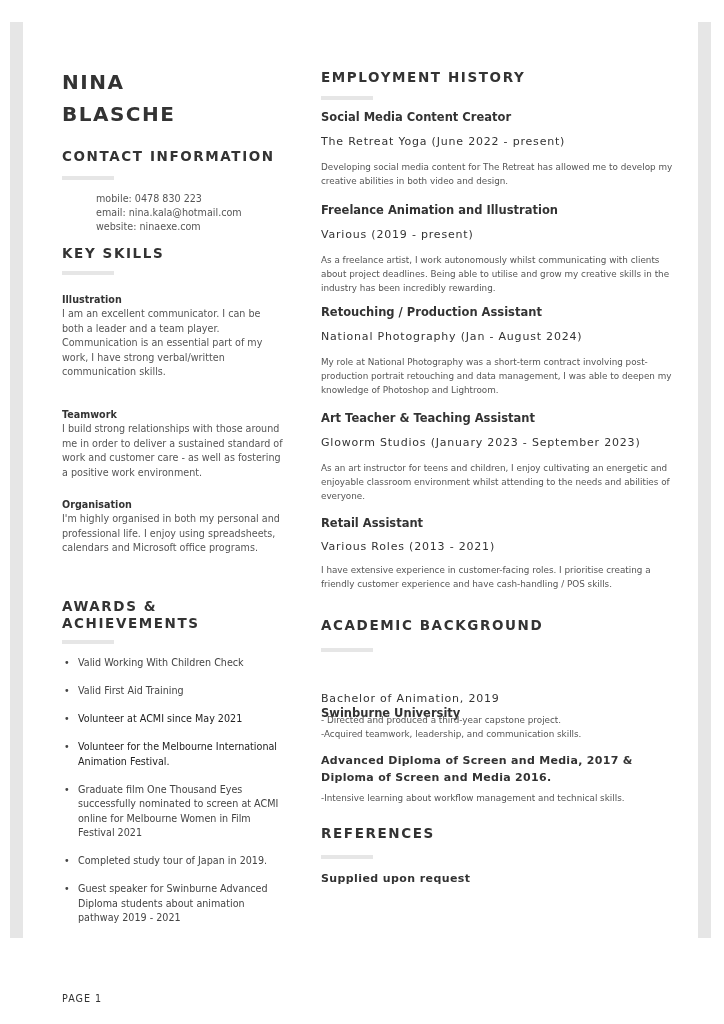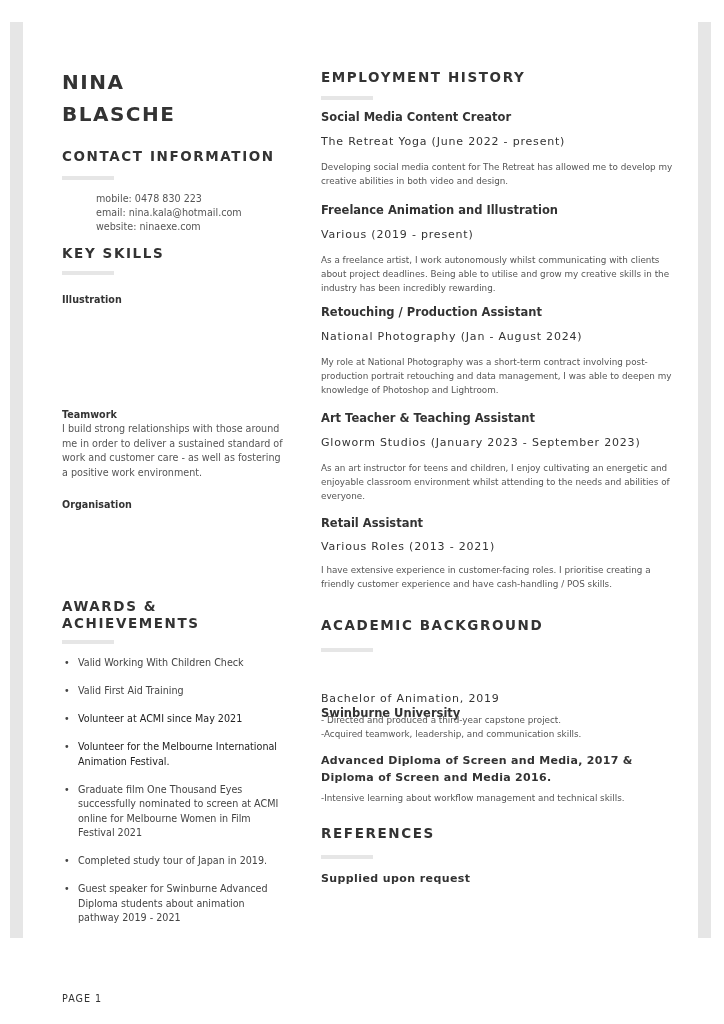--- a/index.html
+++ b/index.html
@@ -46,27 +46,29 @@
   <div>mobile: 0478 830 223</div>
   <div>email: nina.kala@hotmail.com</div>
   <div>website: ninaexe.com</div>
 </div>
 
 <div class="h-section" style="left:62px; top:245px;">KEY SKILLS</div>
 <div class="rule" style="left:62px; top:271px;"></div>
 
 <div style="position:absolute; left:62px; top:293px; width:222px;">
   <div class="skill-title">Illustration</div>
+  <div class="skill-body">I am an excellent communicator. I can be both a leader and a team player. Communication is an essential part of my work, I have strong verbal/written communication skills.</div>
 </div>
 <div style="position:absolute; left:62px; top:408px; width:222px;">
   <div class="skill-title">Teamwork</div>
   <div class="skill-body">I build strong relationships with those around me in order to deliver a sustained standard of work and customer care - as well as fostering a positive work environment.</div>
 </div>
 <div style="position:absolute; left:62px; top:498px; width:222px;">
   <div class="skill-title">Organisation</div>
+  <div class="skill-body">I'm highly organised in both my personal and professional life. I enjoy using spreadsheets, calendars and Microsoft office programs.</div>
 </div>
 
 <div class="h-section" style="left:62px; top:598px;">
   <div>AWARDS &amp;</div>
   <div>ACHIEVEMENTS</div>
 </div>
 <div class="rule" style="left:62px; top:640px;"></div>
 
 <ul class="awards">
   <li><span class="bullet">•</span><span>Valid Working With Children Check</span></li>

